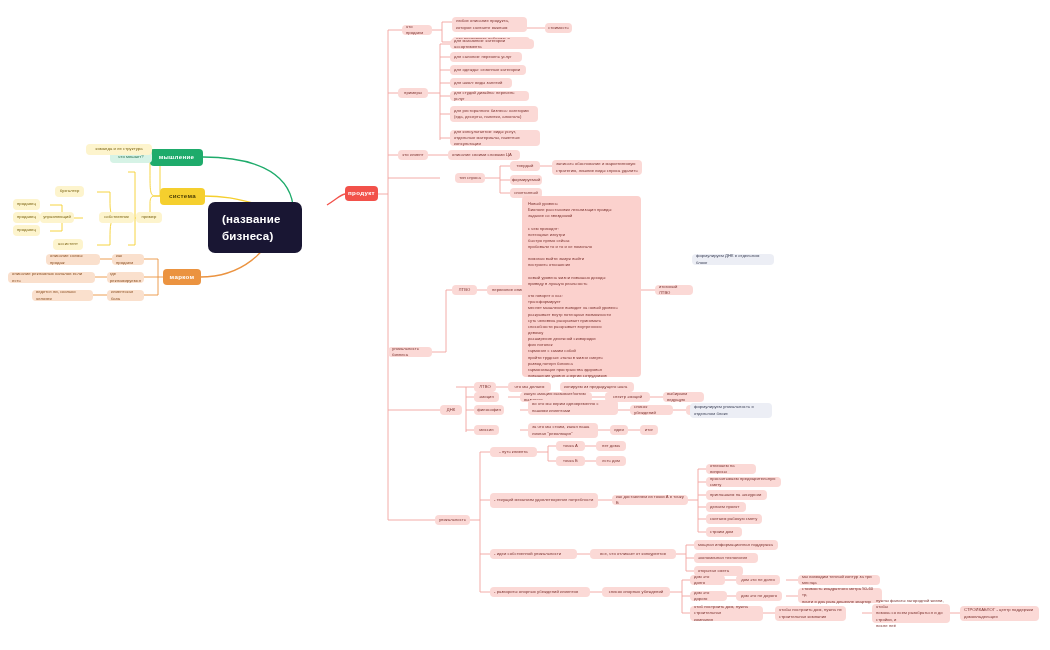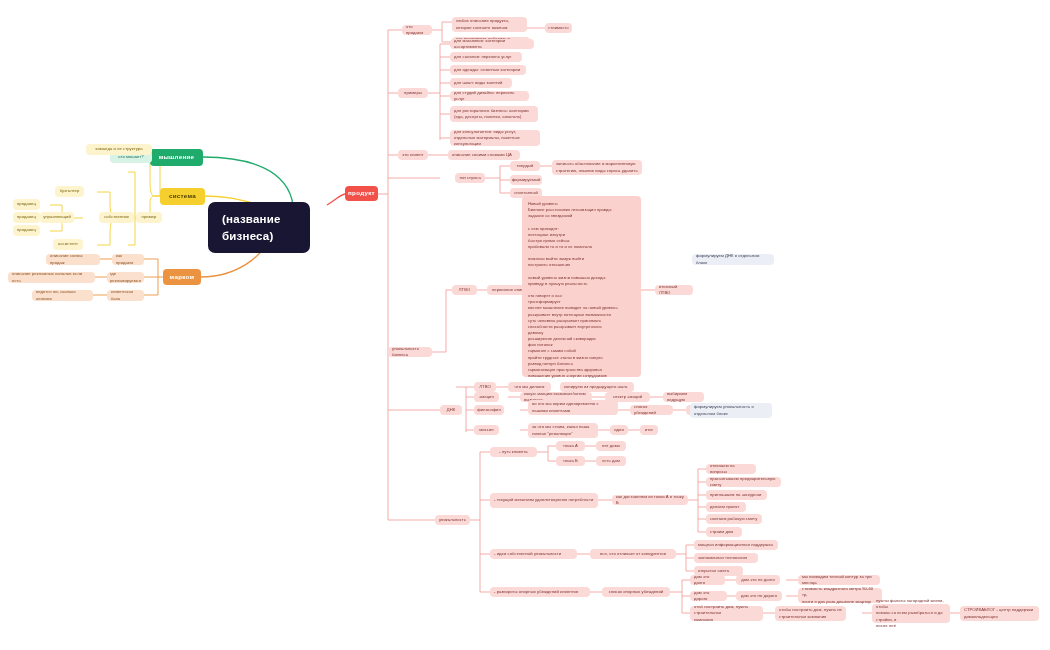--- a/index.html
+++ b/index.html
@@ -220,21 +220,21 @@
       <path d="M725,580 L736,580" stroke="#f2a39e"></path>
       <path d="M725,596 L736,596" stroke="#f2a39e"></path>
       <path d="M763,613 L775,613" stroke="#f2a39e"></path>
       <path d="M786,580 L798,580" stroke="#f2a39e"></path>
       <path d="M786,596 L798,596" stroke="#f2a39e"></path>
       <path d="M862,613 L872,613" stroke="#f2a39e"></path>
       <path d="M950,613 L960,613" stroke="#f2a39e"></path>
     </g>
   </svg>
 
-  <div class="node root" style="left:208px; top:202px; width:102px;">(название бизнеса)</div>
+  <div class="node root" style="left:208px; top:202px; width:94px;">(название бизнеса)</div>
 
   <div class="node chip chip-green" style="left:150px; top:149px; width:53px; height:17px;">мышление</div>
   <div class="node n-green" style="left:110px; top:151px; width:42px; height:12px; justify-content:center;">что мешает?</div>
 
   <div class="node chip chip-yellow" style="left:160px; top:188px; width:45px; height:17px;">система</div>
   <div class="node n-yellow" style="left:86px; top:144px; width:66px; height:11px; justify-content:center;">команда и ее структура</div>
   <div class="node n-yellow" style="left:99px; top:212px; width:35px; height:11px; justify-content:center;">собственник</div>
   <div class="node n-yellow" style="left:136px; top:212px; width:26px; height:11px; justify-content:center;">пример</div>
   <div class="node n-yellow" style="left:55px; top:186px; width:29px; height:11px; justify-content:center;">бухгалтер</div>
   <div class="node n-yellow" style="left:40px; top:212px; width:34px; height:11px; justify-content:center;">управляющий</div>

